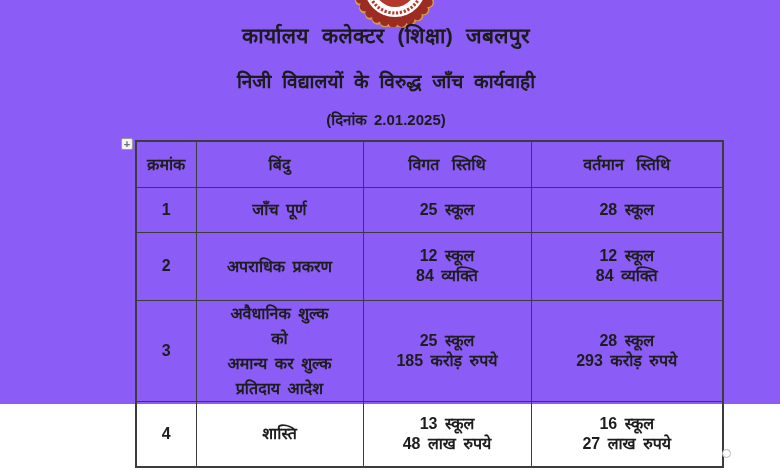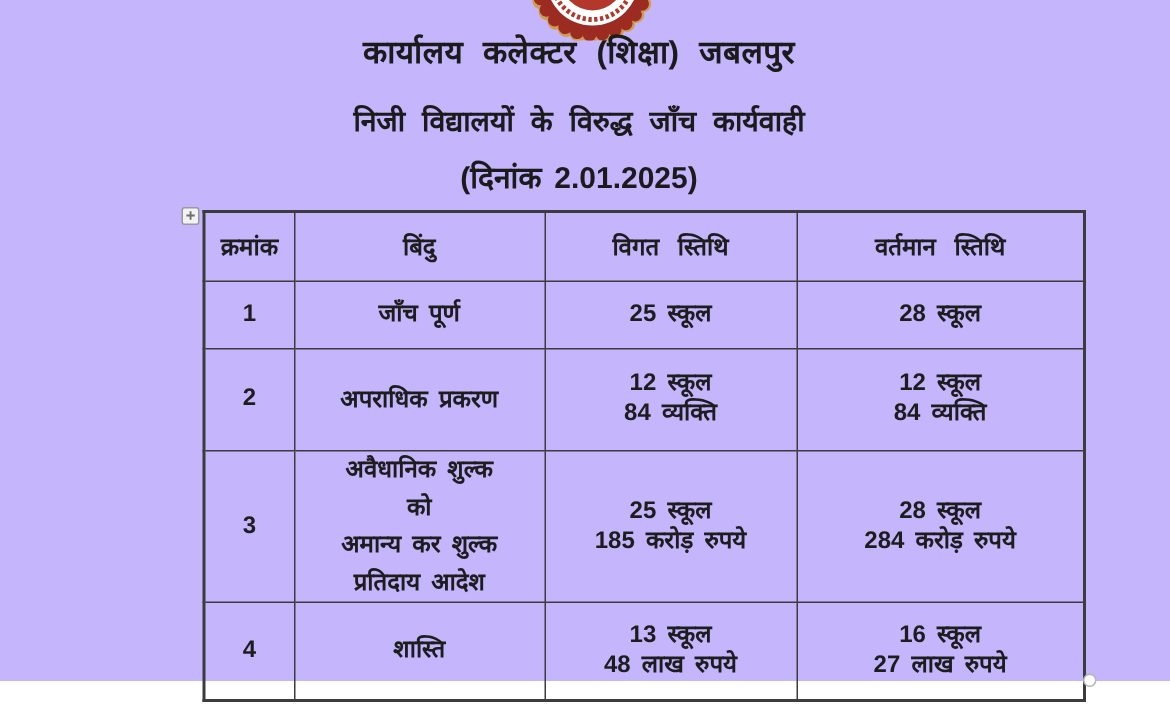--- a/index.html
+++ b/index.html
@@ -4,22 +4,22 @@
 <style>
   html, body {
     margin: 0; padding: 0;
     width: 780px; height: 470px;
     background: #ffffff;
     overflow: hidden;
     font-family: "Liberation Sans", "DejaVu Sans", sans-serif;
   }
   .page {
     position: relative;
-    width: 780px; height: 454px;
-    background: #c4b5fd;
+    width: 780px; height: 404px;
+    background: #8b5cf6;
     color: #1d1d1d;
   }
 
   
   .emblem {
     position: absolute;
     top: -55px; left: 354px;
     width: 82px; height: 82px;
     pointer-events: none;
   }
@@ -37,29 +37,30 @@
     line-height: 26px;
     word-spacing: 7px;
     letter-spacing: 0.3px;
     margin: 0 0 21px 0;
   }
   .title-subject {
     font-size: 19px;
     line-height: 24px;
     word-spacing: 6px;
     margin: 0 0 4px 0;
+    font-family: Liberation Serif, serif;
   }
   .title-status {
     font-size: 19px;
     line-height: 24px;
     word-spacing: 5px;
     margin: 0 0 5px 0;
   }
   .title-date {
-    font-size: 20px;
+    font-size: 15px;
     line-height: 19px;
     word-spacing: 3px;
     margin: 16px;
   }
 
   
   table.status-table {
     position: absolute;
     left: 135px; top: 140px;
     width: 587px;
@@ -234,21 +235,21 @@
         </td>
         <td>
           <div class="stack">
             <div>25 स्कूल</div>
             <div>185 करोड़ रुपये</div>
           </div>
         </td>
         <td>
           <div class="stack">
             <div>28 स्कूल</div>
-            <div>284 करोड़ रुपये</div>
+            <div>293 करोड़ रुपये</div>
           </div>
         </td>
       </tr>
 
       <tr class="row-4">
         <td class="sno">4</td>
         <td>
           <div class="lines">
               <div>शास्ति</div>
             </div>

